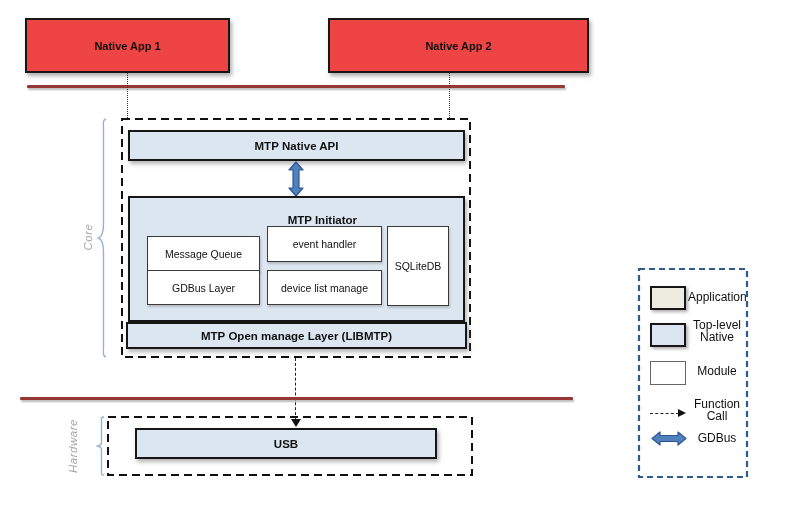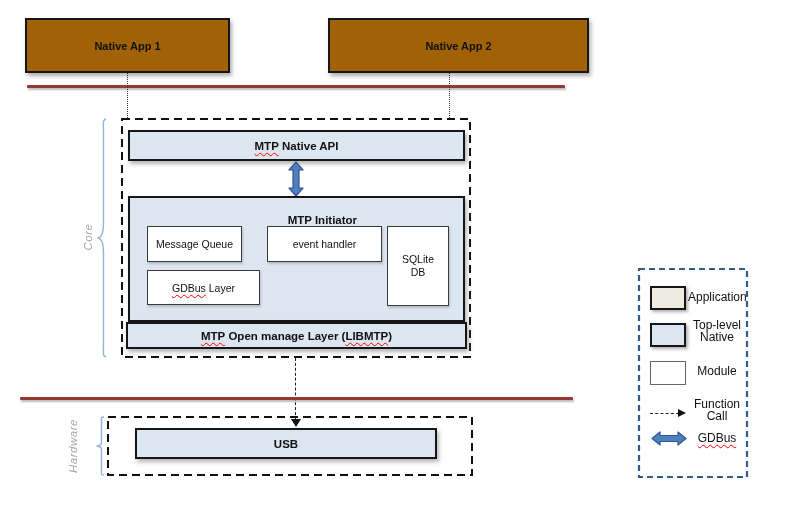--- a/index.html
+++ b/index.html
@@ -5,21 +5,21 @@
   html,body{margin:0;padding:0;background:#fff;}
   .stage{
     position:relative;width:800px;height:505px;background:#ffffff;overflow:hidden;
     font-family:"Liberation Sans","DejaVu Sans",sans-serif;color:#111;
   }
   .abs{position:absolute;box-sizing:border-box;}
   svg.abs{overflow:visible;}
 
   
   .app-box{
-    background:#a16207;border:2px solid #161616;
+    background:#ef4444;border:2px solid #161616;
     box-shadow:2px 3px 4px rgba(110,110,110,.55);
     display:flex;align-items:center;justify-content:center;
     font-weight:bold;font-size:11px;
   }
   .blue-box{
     background:#DCE6F1;border:2px solid #161616;
     box-shadow:2px 3px 4px rgba(110,110,110,.5);
     display:flex;align-items:center;justify-content:center;
     font-weight:bold;font-size:11.5px;white-space:pre;
   }
@@ -48,28 +48,28 @@
   .arrow-head-right{
     width:0;height:0;border-top:4.5px solid transparent;border-bottom:4.5px solid transparent;
     border-left:8px solid #111;
   }
   .dashed-h{border-top:1.5px dashed #222;height:0;}
   .section-label{
     font-style:italic;font-size:11.5px;color:#A6A6A6;letter-spacing:.5px;
     text-align:center;transform:rotate(-90deg);
   }
   .sq{ 
-    text-decoration:underline;text-decoration-style:wavy;
+    text-decoration-style:wavy;
     text-decoration-color:#FF0000;text-decoration-thickness:1px;text-underline-offset:2px;
   }
   .legend-label{font-size:12px;line-height:11.5px;text-align:center;}
   .swatch{width:36px;height:24px;}
   .swatch-dark{border:2.5px solid #161616;box-shadow:2px 2px 3px rgba(110,110,110,.55);}
   .swatch-light{border:1.5px solid #666;}
-  .sqlite-text{display:flex;flex-direction:column;align-items:center;justify-content:center;
+  .sqlite-text{display:flex;align-items:center;justify-content:center;
     font-size:10.5px;line-height:13px;}
 </style>
 </head>
 <body>
 
 <div class="stage">
 
   <div class="abs app-box" style="left:25px;top:18px;width:205px;height:55px;">
     <span>Native App 1</span>
   </div>
@@ -97,32 +97,35 @@
 
   <svg class="abs" style="left:287px;top:161px;" width="18" height="36" viewBox="0 0 18 36">
     <path d="M9,1 L16,9 L12,9 L12,27 L16,27 L9,35 L2,27 L6,27 L6,9 L2,9 Z" fill="#4F81BD" stroke="#2F5597" stroke-width="1.2" stroke-linejoin="round"></path>
   </svg>
 
   <div class="abs blue-panel" style="left:128px;top:196px;width:337px;height:126px;"></div>
   <div class="panel-title abs" style="left:128px;top:202px;width:337px;padding-left:39px;">
     <span class="sq">MTP</span><span> Initiator</span>
   </div>
 
-  <div class="abs module-box" style="left:147px;top:226px;width:95px;height:36px;text-align:right;">
+  <div class="abs module-box" style="left:147px;top:236px;width:113px;height:36px;text-align:right;">
     <span>Message Queue</span>
   </div>
   <div class="abs module-box" style="left:267px;top:226px;width:115px;height:36px;">
     <span>event handler</span>
   </div>
   <div class="abs module-box sqlite-text" style="left:387px;top:226px;width:62px;height:80px;">
     <div>SQLite</div>
     <div>DB</div>
   </div>
   <div class="abs module-box" style="left:147px;top:270px;width:113px;height:35px;">
     <span class="sq">GDBus</span><span> Layer</span>
+  </div>
+  <div class="abs module-box" style="left:267px;top:270px;width:115px;height:35px;">
+    <span>device list manage</span>
   </div>
 
   <div class="abs blue-box" style="left:126px;top:322px;width:341px;height:27px;font-size:11.5px;">
     <span class="sq">MTP</span><span> Open manage Layer (</span><span class="sq">LIBMTP</span><span>)</span>
   </div>
 
   <div class="abs dashed-v" style="left:295px;top:358px;height:62px;"></div>
   <div class="abs arrow-head-down" style="left:291px;top:419px;"></div>
 
   <div class="abs red-line" style="left:20px;top:397px;width:553px;"></div>

